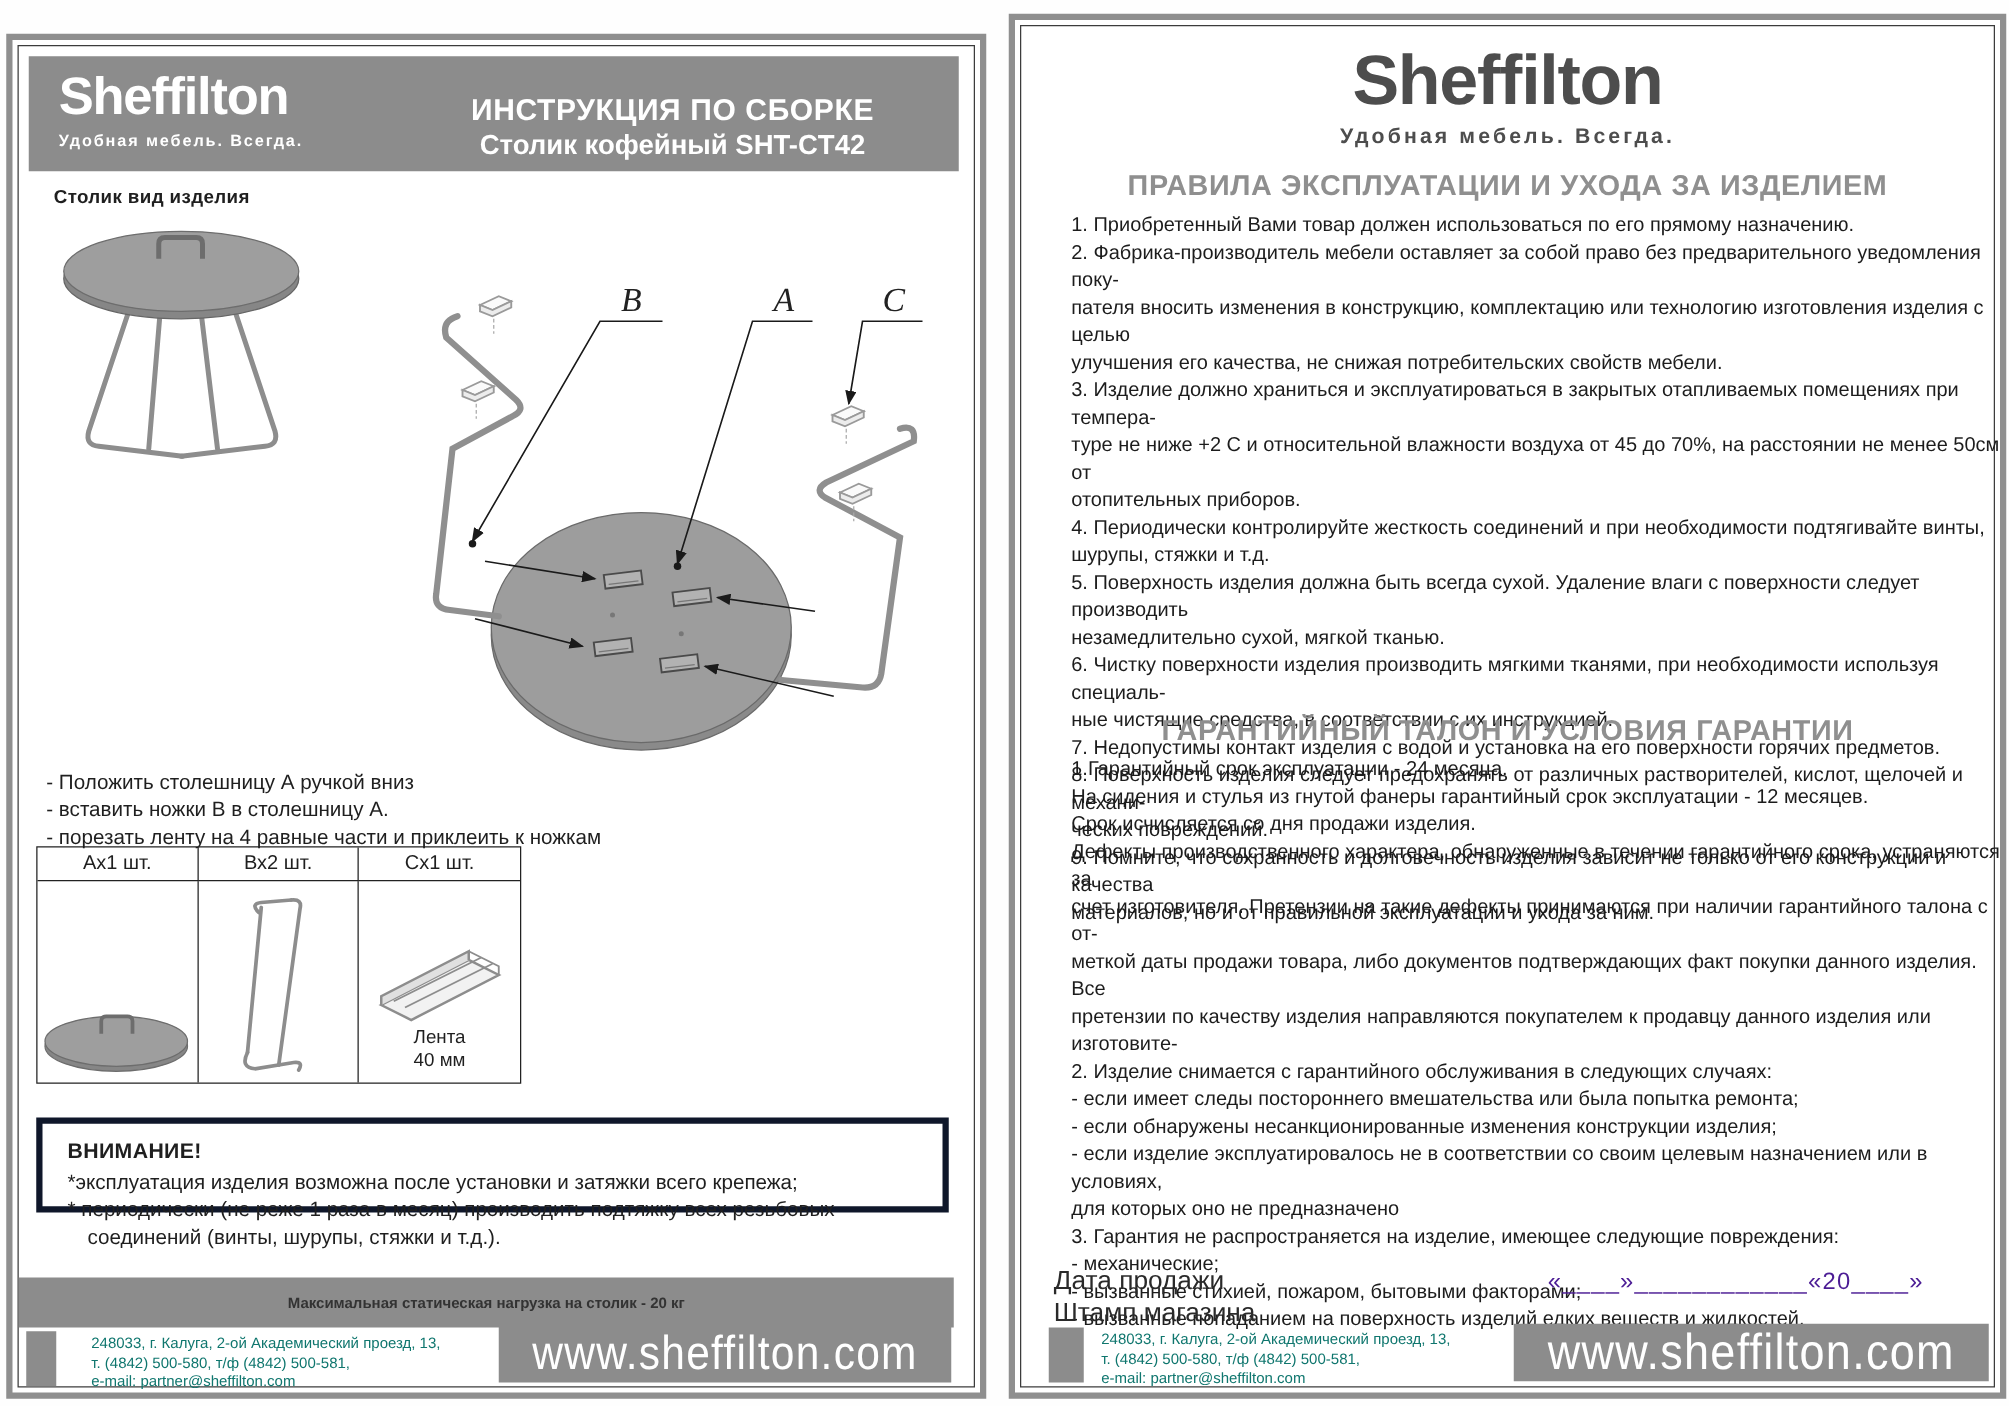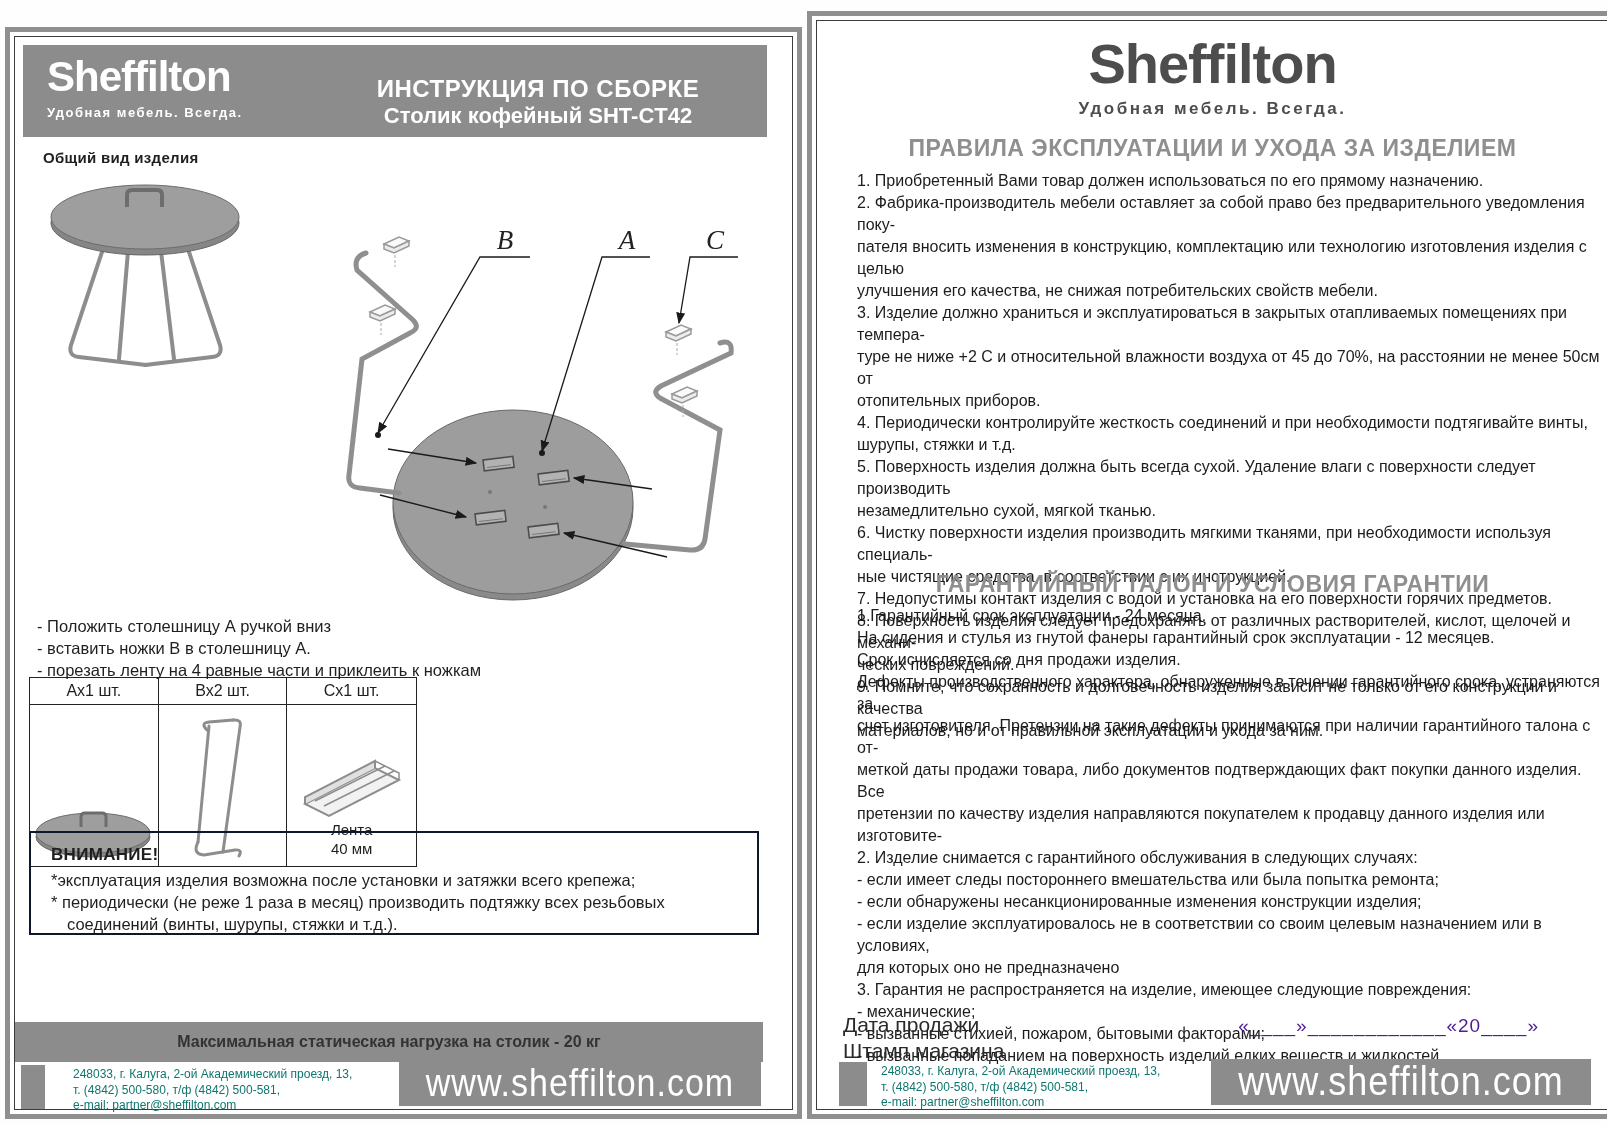--- a/index.html
+++ b/index.html
@@ -3,21 +3,20 @@
 <meta charset="utf-8">
 <style>
   html,body{margin:0;padding:0;}
   body{
     width:1607px;height:1125px;position:relative;background:#fefefe;
     font-family:"Liberation Sans", sans-serif;color:#1f1f1f;overflow:hidden;
   }
   .page{
     position:absolute;background:#fff;border:1px solid #3c3c3c;box-sizing:content-box;
     box-shadow:0 0 0 4px #fff, 0 0 0 9px #8f8f8f;
-    padding-left:13px;
   }
   #page-left{left:14px;top:36px;width:764px;height:1072px;}
   #page-right{left:816px;top:20px;width:778px;height:1088px;}
   .abs{position:absolute;}
 
   
   .header-box{left:8px;top:8px;width:744px;height:92px;background:#8c8c8c;}
   .logo-left{left:24px;top:10px;color:#fff;}
   .logo-left .logo-name{font-size:42px;font-weight:bold;letter-spacing:-1px;line-height:44px;}
   .logo-left .logo-tagline{font-size:13px;font-weight:bold;letter-spacing:1.5px;margin-top:6px;}
@@ -29,28 +28,28 @@
   .steps{left:22px;top:578px;font-size:16.5px;line-height:22px;}
   .parts-table{left:14px;top:640px;width:386px;height:188px;border:1px solid #222;
     display:grid;grid-template-columns:1fr 1fr 1fr;grid-template-rows:27px 1fr;}
   .parts-table .th{border-right:1px solid #222;border-bottom:1px solid #222;
     display:flex;align-items:center;justify-content:center;font-size:16px;}
   .parts-table .td{border-right:1px solid #222;position:relative;display:flex;
     align-items:center;justify-content:flex-end;flex-direction:column;}
   .parts-table .th:nth-child(3),.parts-table .td:nth-child(6){border-right:none;}
   .tape-note{position:absolute;left:50%;transform:translateX(-50%);bottom:8px;
     font-size:15px;line-height:19px;text-align:left;white-space:nowrap;}
-  .warning-box{left:14px;top:794px;width:730px;height:104px;border:2px solid #0f172a;
+  .warning-box{left:14px;top:857px;width:730px;height:76px;border:5px solid #0f172a;
     padding:12px 0 0 20px;box-sizing:border-box;}
   .warning-title{font-size:17px;font-weight:bold;margin-bottom:4px;letter-spacing:.3px;}
   .warning-lines{font-size:16.5px;line-height:22px;}
   .warning-lines div:nth-child(3){padding-left:16px;}
   .load-bar{left:0;top:985px;width:748px;height:40px;background:#8c8c8c;display:flex;
     align-items:center;justify-content:center;}
-  .load-bar span{font-size:16px;font-weight:bold;color:#333;}
+  .load-bar span{font-size:12px;font-weight:bold;color:#333;}
   .footer-square{width:24px;height:44px;background:#8c8c8c;}
   #page-left .footer-square{left:6px;top:1028px;}
   .footer-address{font-size:12px;line-height:15.5px;color:#0f766e;}
   #page-left .footer-address{left:58px;top:1030px;}
   .www-bar{background:#8c8c8c;display:flex;align-items:center;justify-content:center;}
   .www-bar span{color:#fff;font-size:34px;letter-spacing:1px;transform:scaleY(1.12);}
   #page-left .www-bar{left:384px;top:1023px;width:362px;height:46px;}
 
   .diagram-label{width:50px;top:188px;text-align:center;
     font-family:"Liberation Serif", serif;font-style:italic;font-size:27px;color:#222;}
@@ -85,21 +84,21 @@
     <div class="abs logo-left">
       <div class="logo-name">Sheffilton</div>
       <div class="logo-tagline">Удобная мебель. Всегда.</div>
     </div>
     <div class="abs header-titles">
       <div class="header-title">ИНСТРУКЦИЯ ПО СБОРКЕ</div>
       <div class="header-subtitle">Столик кофейный  SHT-CT42</div>
     </div>
   </div>
 
-  <div class="abs overview-label">Общий вид изделия</div>
+  <div class="abs overview-label">Столик вид изделия</div>
 
   <div class="abs" style="left:18px;top:130px;width:225px;height:205px;">
     <svg width="225" height="205" viewBox="0 0 225 205">
       <g stroke="#8d8d8d" stroke-width="4" fill="none" stroke-linecap="round">
         <path d="M95,84 L86,192"></path>
         <path d="M128,84 L141,192"></path>
         <path d="M70,82 L38,178 Q35,189 46,190 L113,198"></path>
         <path d="M155,82 L187,178 Q190,189 179,190 L112,198"></path>
       </g>
       <ellipse cx="112" cy="56" rx="94" ry="32" fill="#868686" stroke="#666" stroke-width="1"></ellipse>

